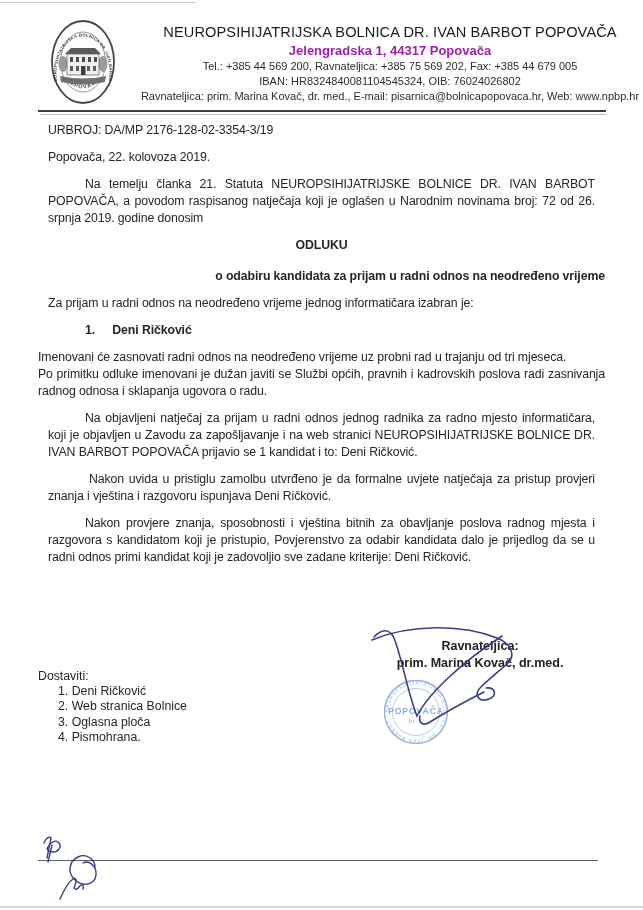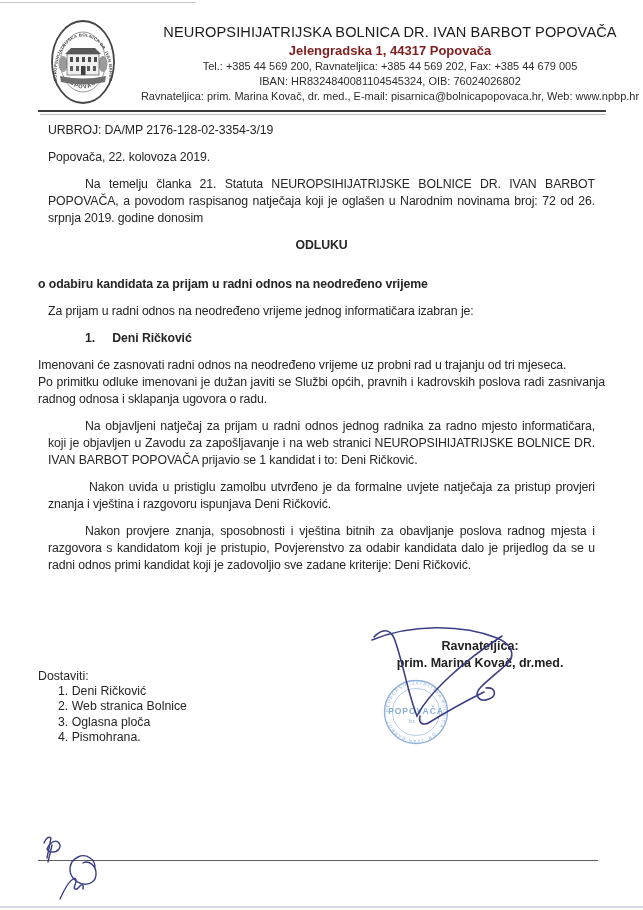--- a/index.html
+++ b/index.html
@@ -14,32 +14,32 @@
     overflow:hidden;
   }
   
   .scan-top    { position:absolute; top:2px; left:0; width:196px; height:1px; background:#c9c9c9; }
   .scan-bottom { position:absolute; bottom:2px; left:0; width:643px; height:2px; background:#d2d9e2; }
 
   
   .seal-svg { position:absolute; left:46px; top:17px; width:74px; height:90px; }
   .header-text { position:absolute; left:140px; top:23px; width:500px; text-align:center; }
   .h-name { font-size:14.6px; font-weight:normal; color:#1c1c1c; line-height:19px; letter-spacing:.1px; }
-  .h-addr { font-size:13px;  font-weight:bold; color:#7f1d1d; line-height:17px; }
+  .h-addr { font-size:13px;  font-weight:bold; color:#a21caf; line-height:17px; }
   .h-line { font-size:11px; color:#2d2d2d; line-height:15px; }
   .divider { position:absolute; left:38px; top:110px; width:568px; height:2px; background:#3e3e3e; }
   .divider::after { content:""; position:absolute; left:2px; top:4px; width:566px; height:1px; background:#bdbdbd; }
 
   
   .content { position:absolute; left:38px; top:112px; width:567px; font-size:12.3px; line-height:17px; letter-spacing:-0.1px; }
   .content p { margin:10px; }
   .urbroj        { margin-top:14px; }
   .intro         { margin-top:26px; text-indent:37px; text-align:justify; }
   .doc-title     { margin-top:28px; text-align:center; font-weight:bold; }
-  .doc-subtitle  { margin-top:22px; text-align:left; font-weight:bold; }
+  .doc-subtitle  { margin-top:14px; text-align:right; font-weight:bold; }
   .selection-intro { margin-top:20px; }
   .selected-line { margin-top:13px; padding-left:37px; font-weight:bold; }
   .selected-line .num { display:inline-block; min-width:24px; }
   .para-block    { margin-top:10px; text-align:justify; }
   .para-indent   { margin-top:12px; text-indent:37px; text-align:justify; }
   .para-indent2  { margin-top:13px; text-indent:41px; text-align:justify; }
   .para-indent3  { margin-top:8px;  text-indent:37px; text-align:justify; }
 
   
   .sign-block { position:absolute; left:355px; top:638px; width:250px; text-align:center;
@@ -96,21 +96,21 @@
       <rect x="41" y="49" width="3" height="5" fill="#5d5d5d"></rect>
       <rect x="47" y="49" width="3" height="5" fill="#5d5d5d"></rect>
       <rect x="35" y="49" width="4.5" height="9" fill="#3f3f3f"></rect>
       <path d="M 14 59 Q 37 64 60 59 L 59 65 Q 37 70 15 65 Z" fill="#6f6f6f"></path>
     </g>
   </svg>
 
   <div class="header-text">
     <div class="h-name">NEUROPSIHIJATRIJSKA BOLNICA DR. IVAN BARBOT POPOVAČA</div>
     <div class="h-addr">Jelengradska 1, 44317 Popovača</div>
-    <div class="h-line">Tel.: +385 44 569 200, Ravnateljica: +385 44 569 202, Fax: +385 44 679 005</div>
+    <div class="h-line">Tel.: +385 44 569 200, Ravnateljica: +385 75 569 202, Fax: +385 44 679 005</div>
     <div class="h-line">IBAN: HR8324840081104545324, OIB: 76024026802</div>
     <div class="h-line">Ravnateljica: prim. Marina Kovač, dr. med.,  E-mail: pisarnica@bolnicapopovaca.hr, Web: www.npbp.hr</div>
   </div>
 
   <div class="divider"></div>
 
   <div class="content">
     <p class="urbroj">URBROJ: DA/MP 2176-128-02-3354-3/19</p>
     <p class="place-date">Popovača, 22. kolovoza 2019.</p>
 

